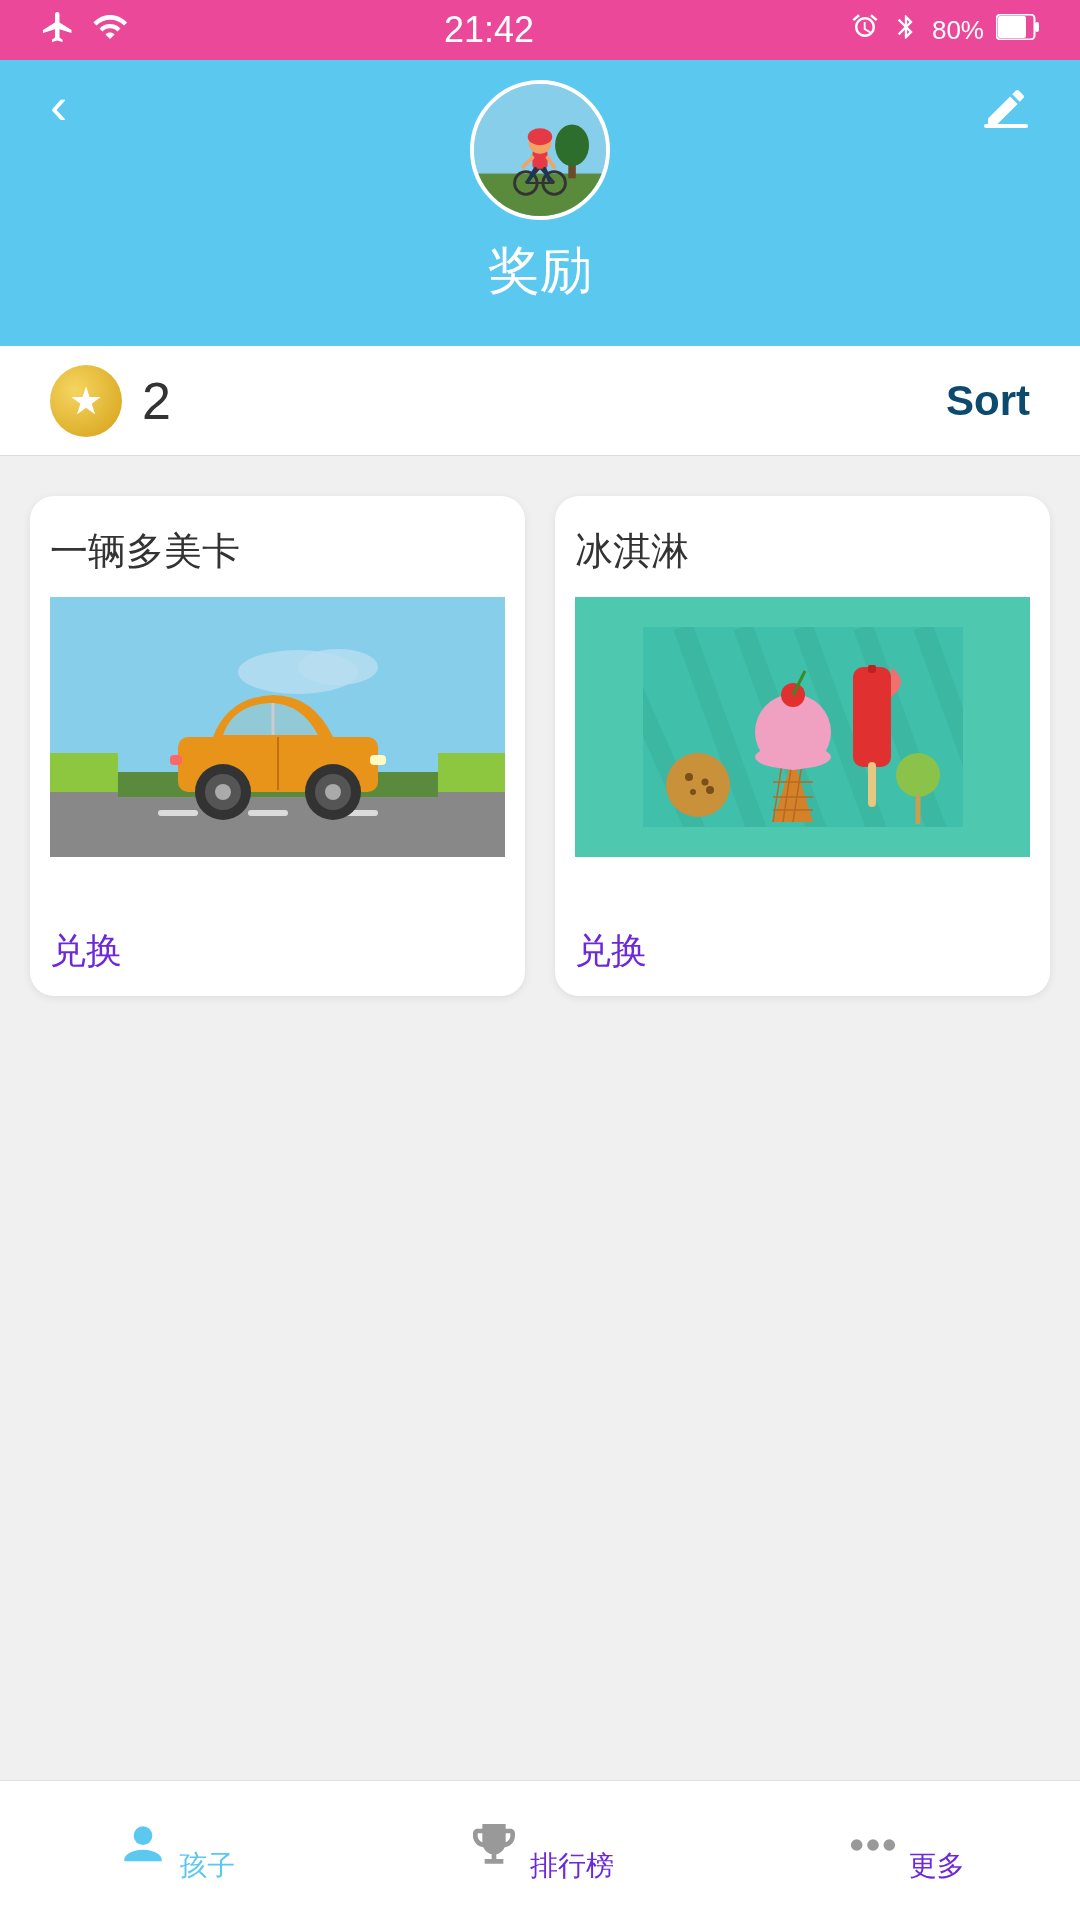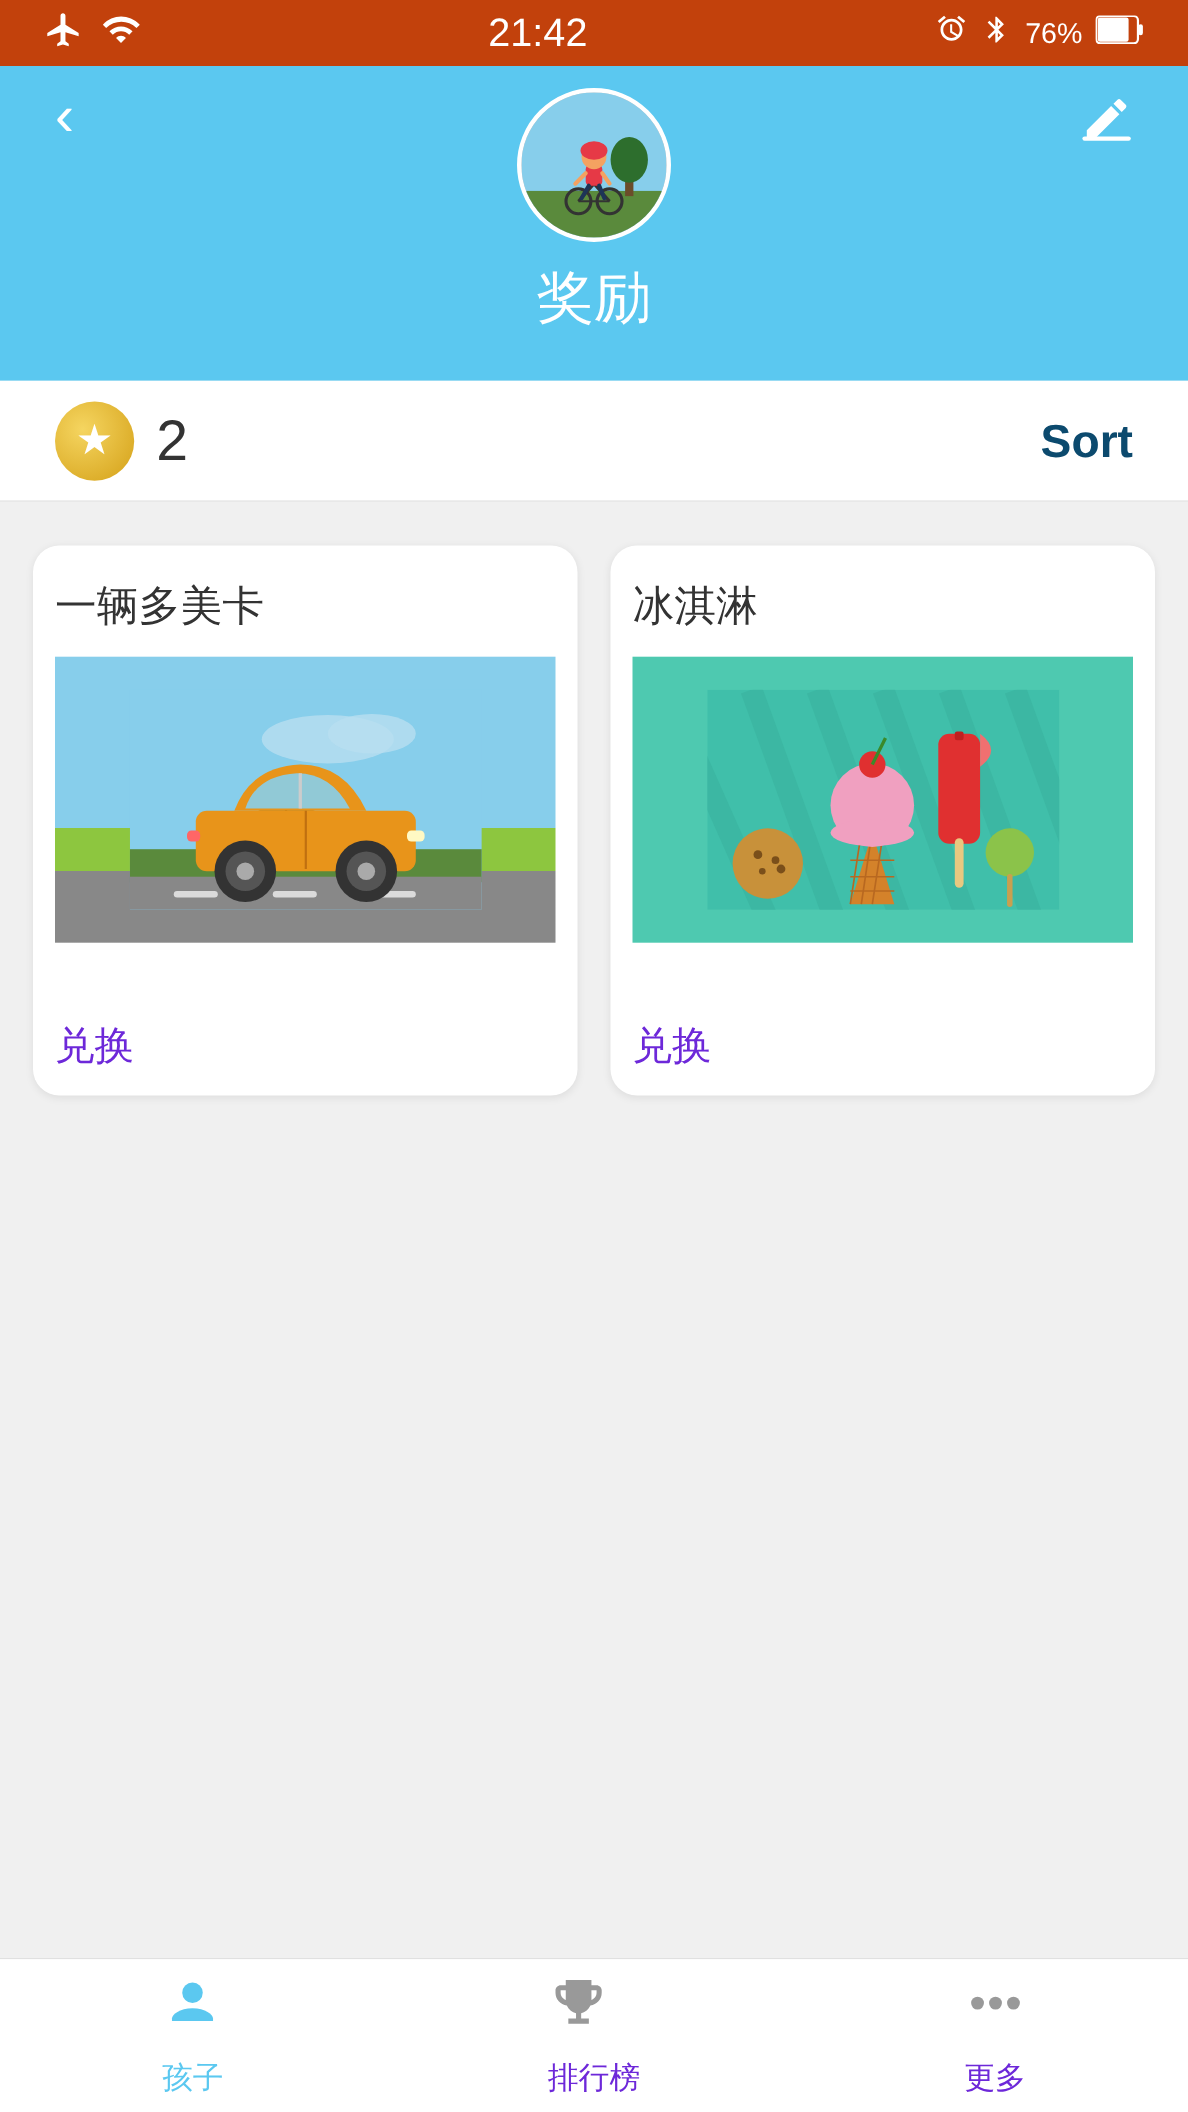--- a/index.html
+++ b/index.html
@@ -10,21 +10,21 @@
       min-height: 1920px;
       font-family: -apple-system, "PingFang SC", "Helvetica Neue", sans-serif;
       background: #f0f0f0;
       overflow-x: hidden;
     }
 
     
     .status-bar {
       width: 100%;
       height: 60px;
-      background: #c2410c;
+      background: #ec4899;
       display: flex;
       align-items: center;
       justify-content: space-between;
       padding: 0 40px;
     }
     .status-left { display: flex; align-items: center; gap: 16px; }
     .status-center { font-size: 36px; color: white; font-weight: 400; }
     .status-right { display: flex; align-items: center; gap: 12px; }
     .status-icon { color: white; font-size: 28px; }
     .battery-text { color: white; font-size: 26px; }
@@ -177,22 +177,22 @@
       width: 1080px;
       height: 140px;
       background: white;
       border-top: 1px solid #e0e0e0;
       display: flex;
       align-items: center;
       justify-content: space-around;
     }
     .nav-item {
       display: flex;
-      flex-direction: column;
-      align-items: flex-start;
+      flex-direction: row;
+      align-items: flex-end;
       gap: 8px;
       cursor: pointer;
     }
     .nav-icon { font-size: 52px; }
     .nav-label { font-size: 28px; color: #6d28d9; }
     .nav-label.active { color: #5bc8f0; }
     .nav-icon.active { color: #5bc8f0; }
 
     
     .car-scene {
@@ -241,21 +241,21 @@
       <svg width="30" height="30" viewBox="0 0 24 24" fill="white">
         <path d="M22 5.7l-4.6-3.9-1.3 1.5 4.6 3.9L22 5.7zM7.9 3.3L6.6 1.8 2 5.7l1.3 1.5 4.6-3.9zM12 4c-4.4 0-8 3.6-8 8s3.6 8 8 8 8-3.6 8-8-3.6-8-8-8zm0 14c-3.3 0-6-2.7-6-6s2.7-6 6-6 6 2.7 6 6-2.7 6-6 6zm.5-10H11v6l5.2 3.2.8-1.3-4.5-2.7V8z"></path>
       </svg>
     </span>
 
     <span class="status-icon">
       <svg width="28" height="28" viewBox="0 0 24 24" fill="white">
         <path d="M17.71 7.71L12 2h-1v7.59L6.41 5 5 6.41 10.59 12 5 17.59 6.41 19 11 14.41V22h1l5.71-5.71-4.3-4.29 4.3-4.29zM13 5.83l1.88 1.88L13 9.59V5.83zm1.88 10.46L13 18.17v-3.76l1.88 1.88z"></path>
       </svg>
     </span>
-    <span class="battery-text">76%</span>
+    <span class="battery-text">80%</span>
 
     <span class="status-icon">
       <svg width="44" height="26" viewBox="0 0 44 26" fill="none">
         <rect x="0.5" y="0.5" width="38" height="25" rx="4" stroke="white" stroke-width="2"></rect>
         <rect x="2" y="2" width="28" height="22" rx="2" fill="white"></rect>
         <rect x="39" y="8" width="4" height="10" rx="2" fill="white"></rect>
       </svg>
     </span>
   </div>
 </div>

